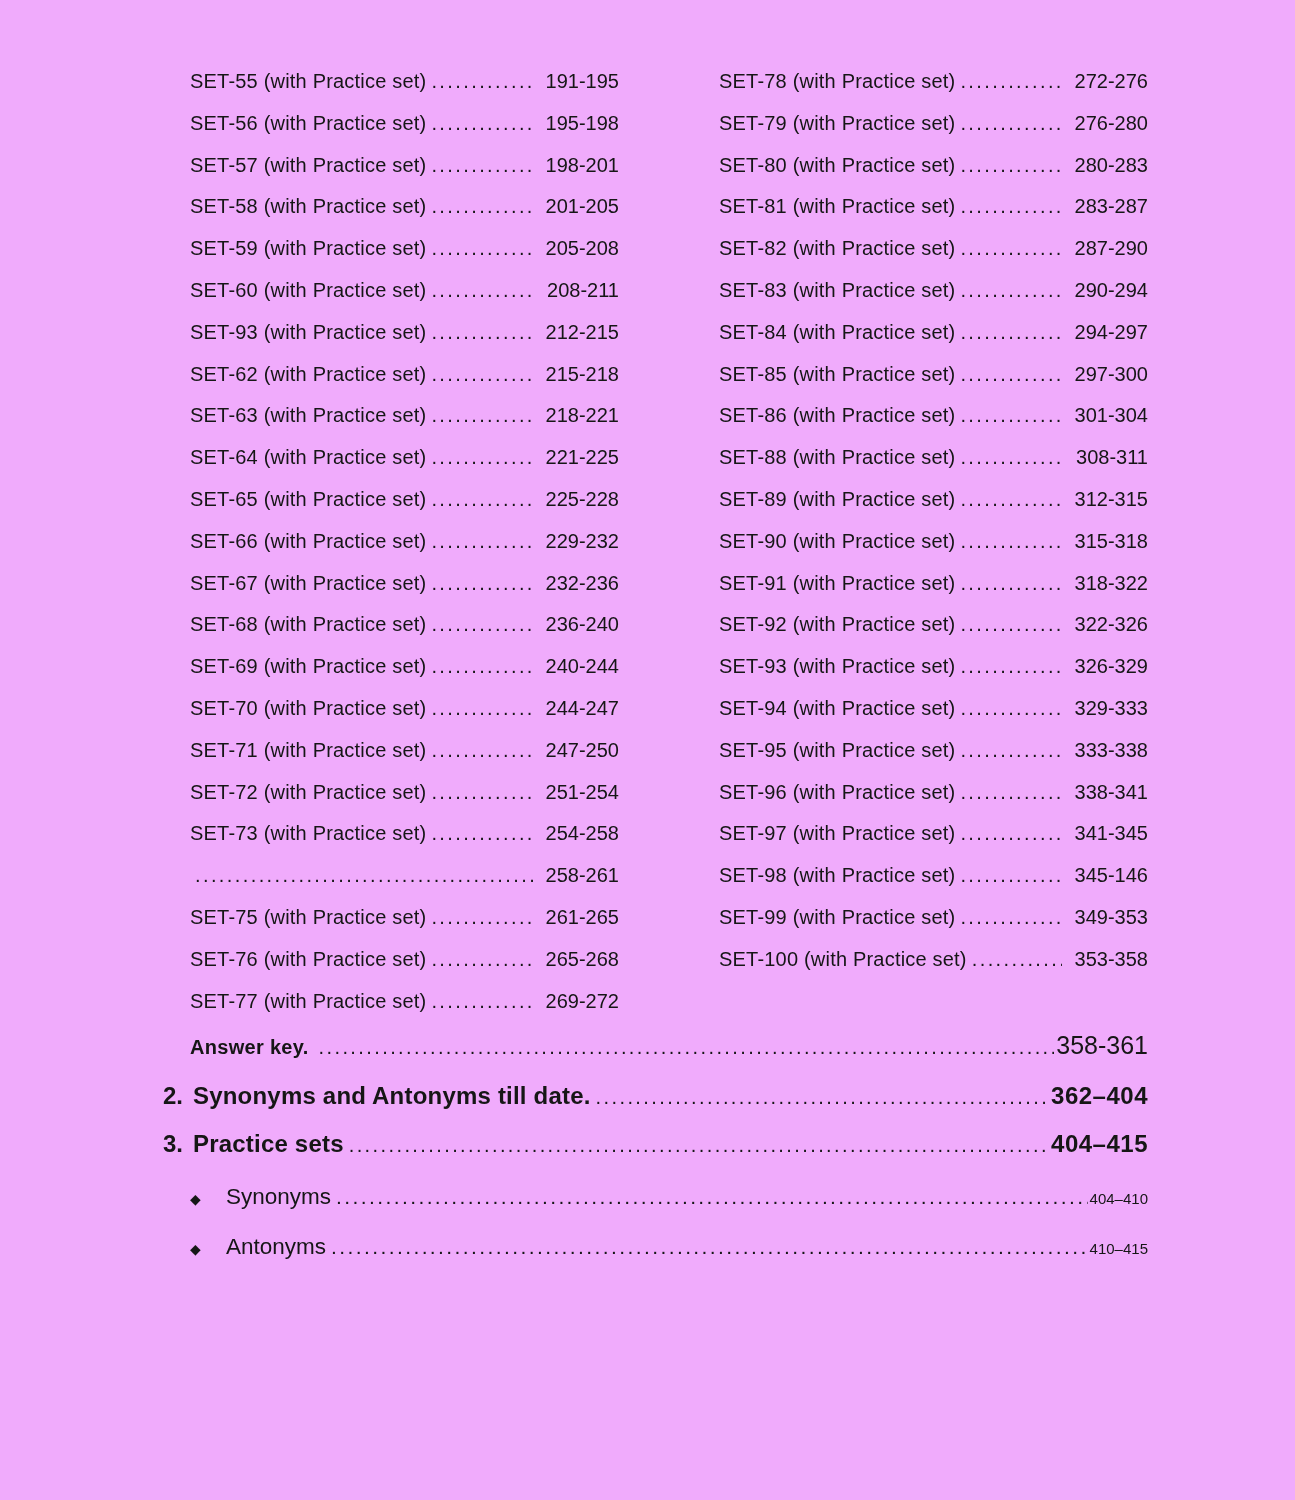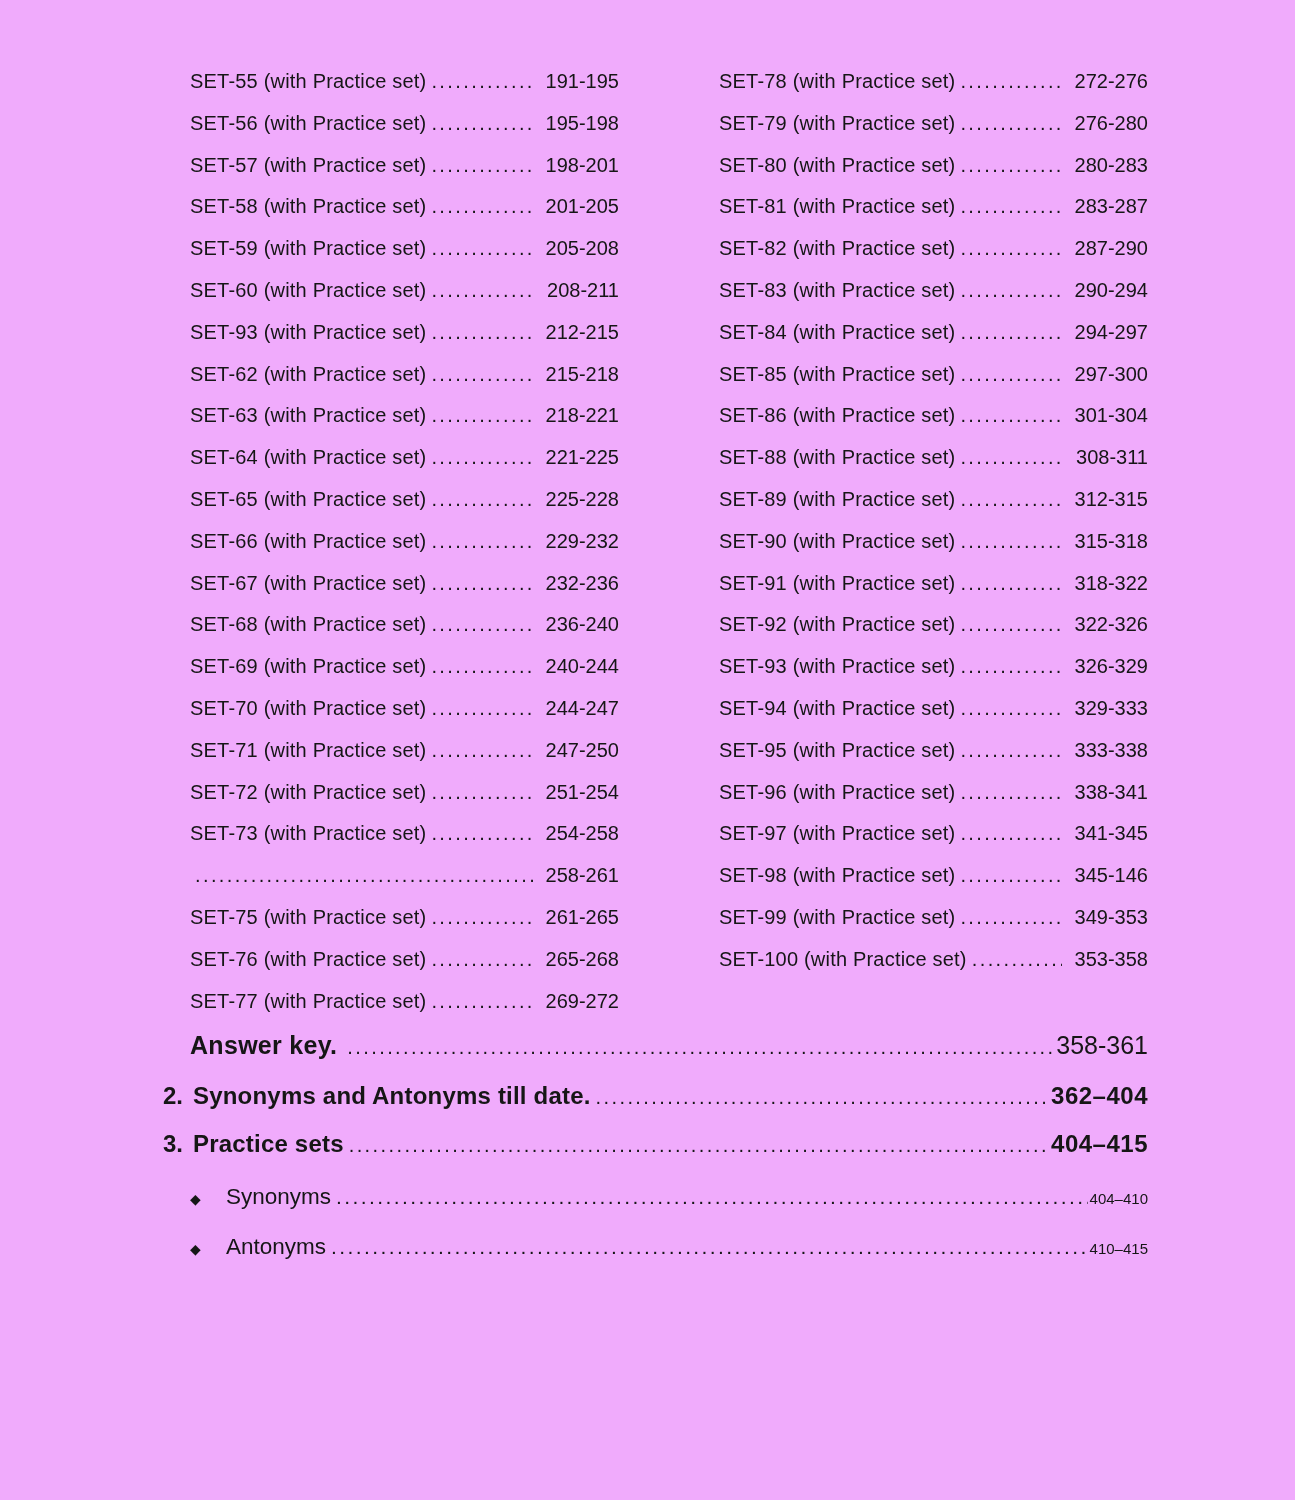--- a/index.html
+++ b/index.html
@@ -60,21 +60,21 @@
     top: 1024px;
     width: 958px;
     display: flex;
     align-items: baseline;
     height: 42px;
     line-height: 42px;
     white-space: nowrap;
   }
   .answerkey-row .label {
     font-weight: bold;
-    font-size: 25px;
+    font-size: 20px;
     letter-spacing: 0.3px;
   }
   .answerkey-row .leader { margin-left: 10px; }
   .answerkey-row .page-num { font-size: 25px; }
 
   
   .sections-wrap {
     position: absolute;
     left: 163px;
     top: 1072px;

